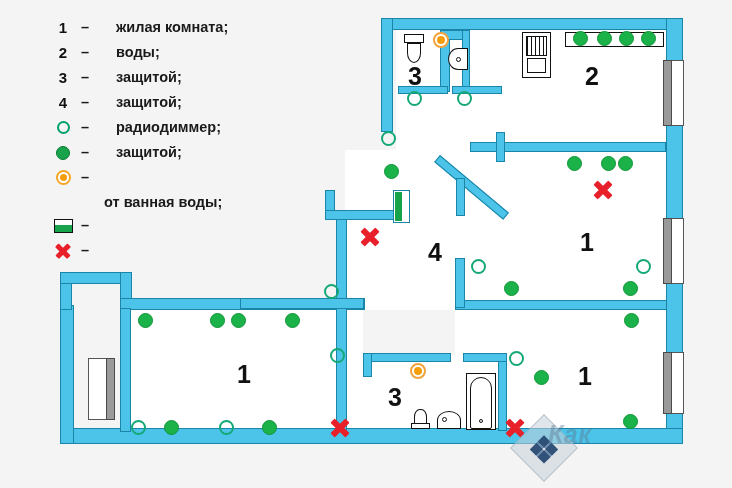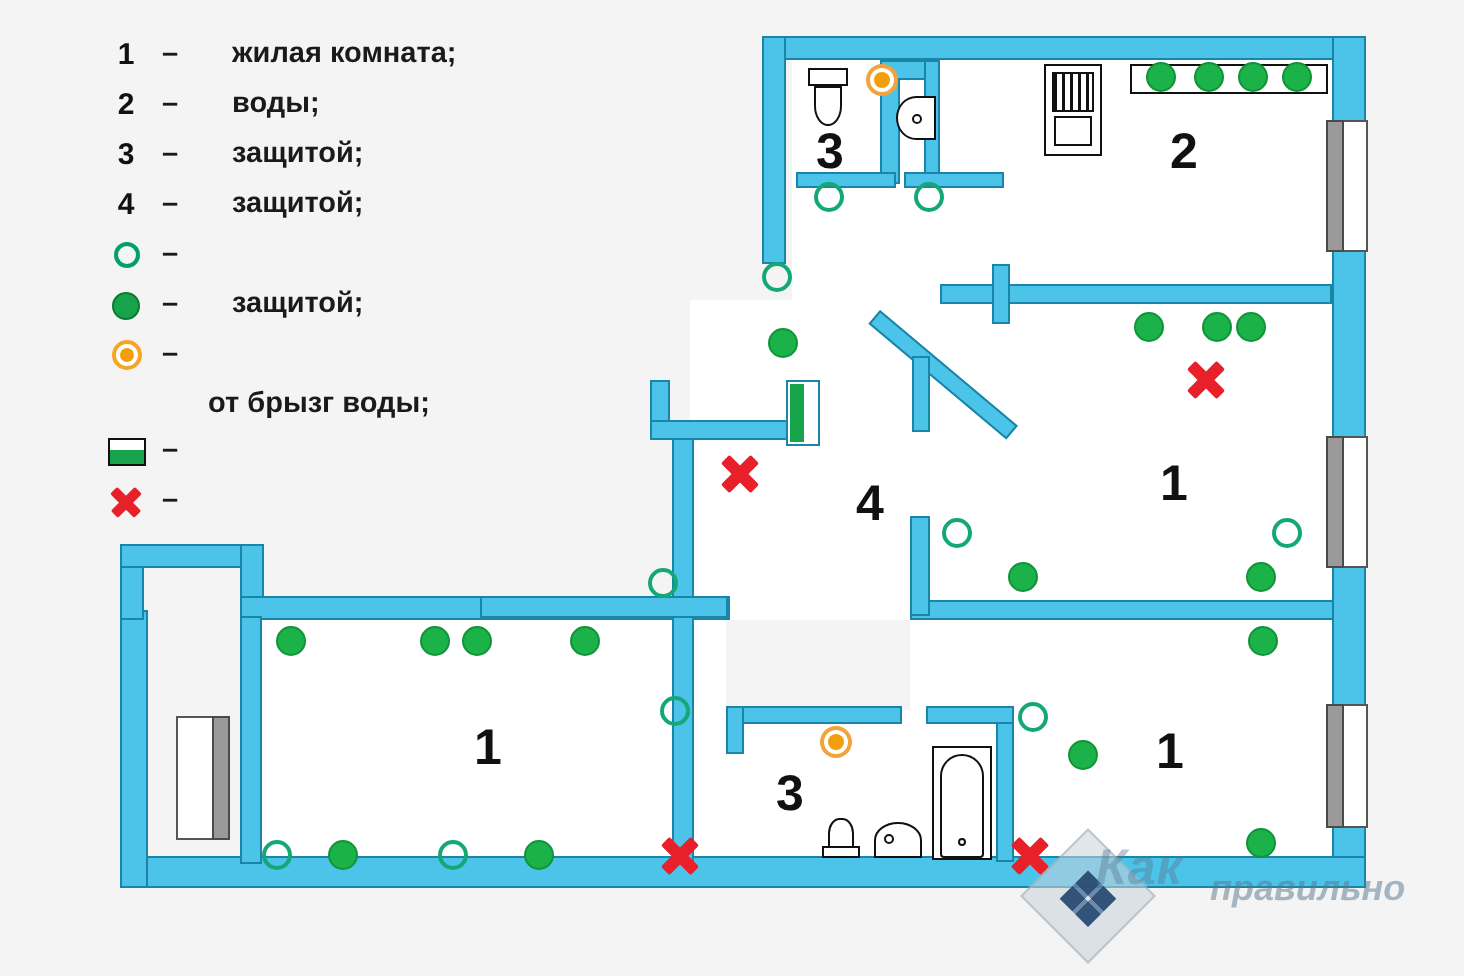--- a/index.html
+++ b/index.html
@@ -322,39 +322,40 @@
       </div>
       <div class="legend-dash">–</div>
       <div class="legend-label">защитой;</div>
     </div>
 
     <div class="legend-row">
       <div class="legend-key">
         <span class="sym-dimmer"></span>
       </div>
       <div class="legend-dash">–</div>
+      <div class="legend-label">радиодиммер;</div>
     </div>
 
     <div class="legend-row">
       <div class="legend-key">
         <span class="sym-socket"></span>
       </div>
       <div class="legend-dash">–</div>
       <div class="legend-label">защитой;</div>
     </div>
 
     <div class="legend-row">
       <div class="legend-key">
         <span class="sym-socket-wp">
             <i></i>
           </span>
       </div>
       <div class="legend-dash">–</div>
     </div>
-    <div class="legend-sub">от брызг воды;</div>
+    <div class="legend-sub">от ванная воды;</div>
 
     <div class="legend-row">
       <div class="legend-key">
         <span class="sym-panel">
             <i></i>
           </span>
       </div>
       <div class="legend-dash">–</div>
     </div>
 
@@ -508,16 +509,15 @@
         <div class="dev mark-x" style="left: 330px; top: 418px;"></div>
         <div class="dev mark-x" style="left: 505px; top: 418px;"></div>
       </div>
   </div>
 
   <div id="watermark">
     <div class="wm-logo">
       <div class="wm-logo-inner"></div>
     </div>
     <div class="wm-text1">Как</div>
-    <div class="wm-text2">правильно</div>
   </div>
 
 </div>
 
 </body></html>

